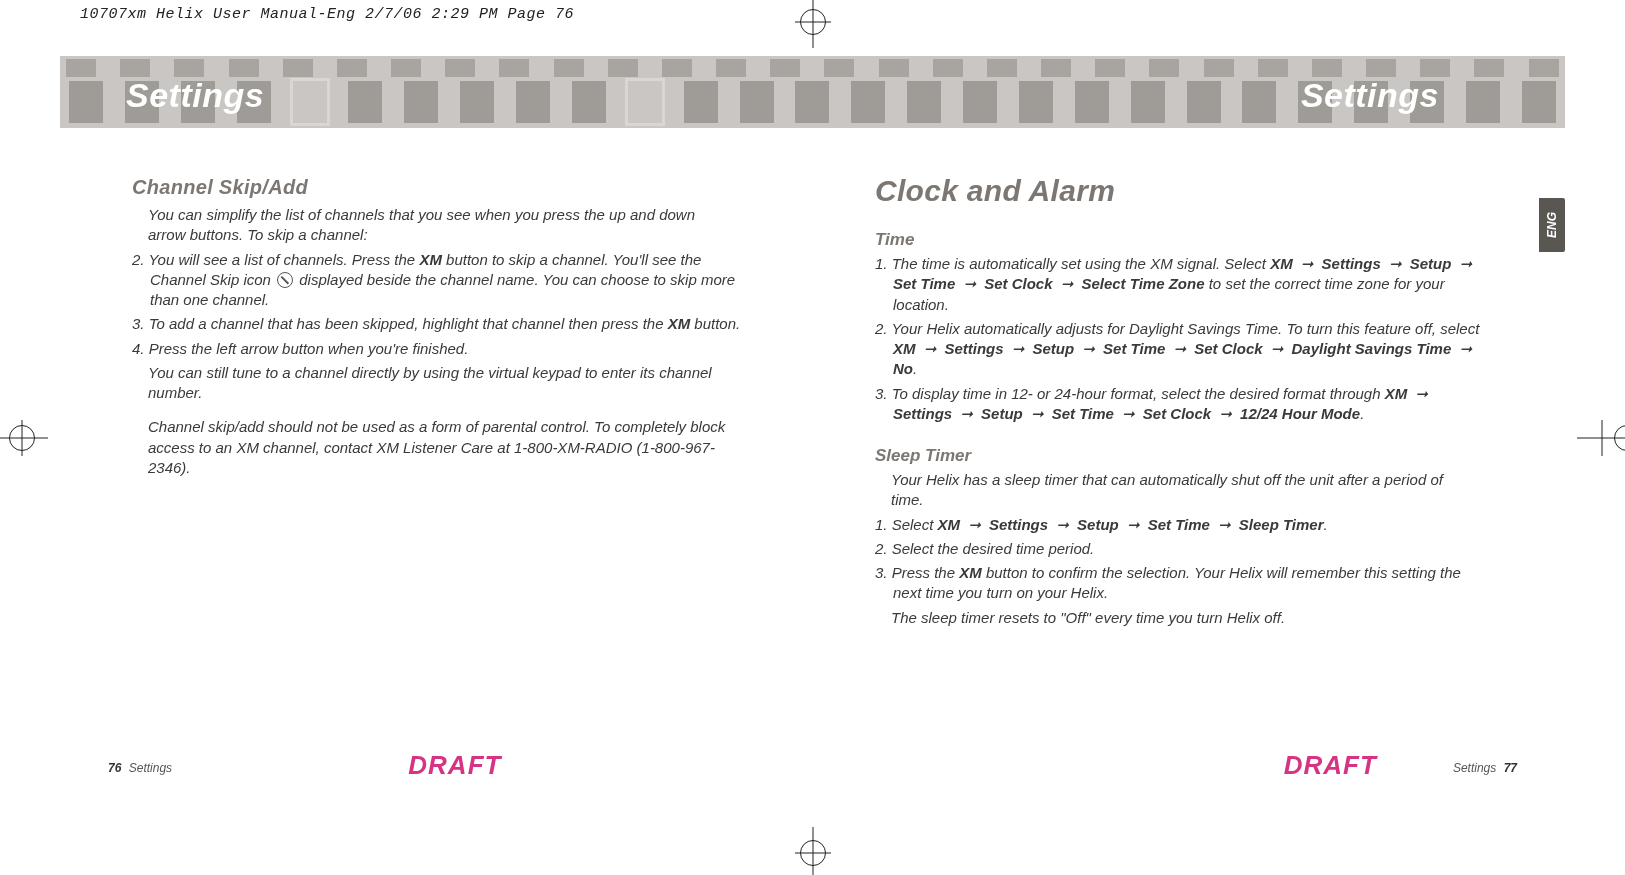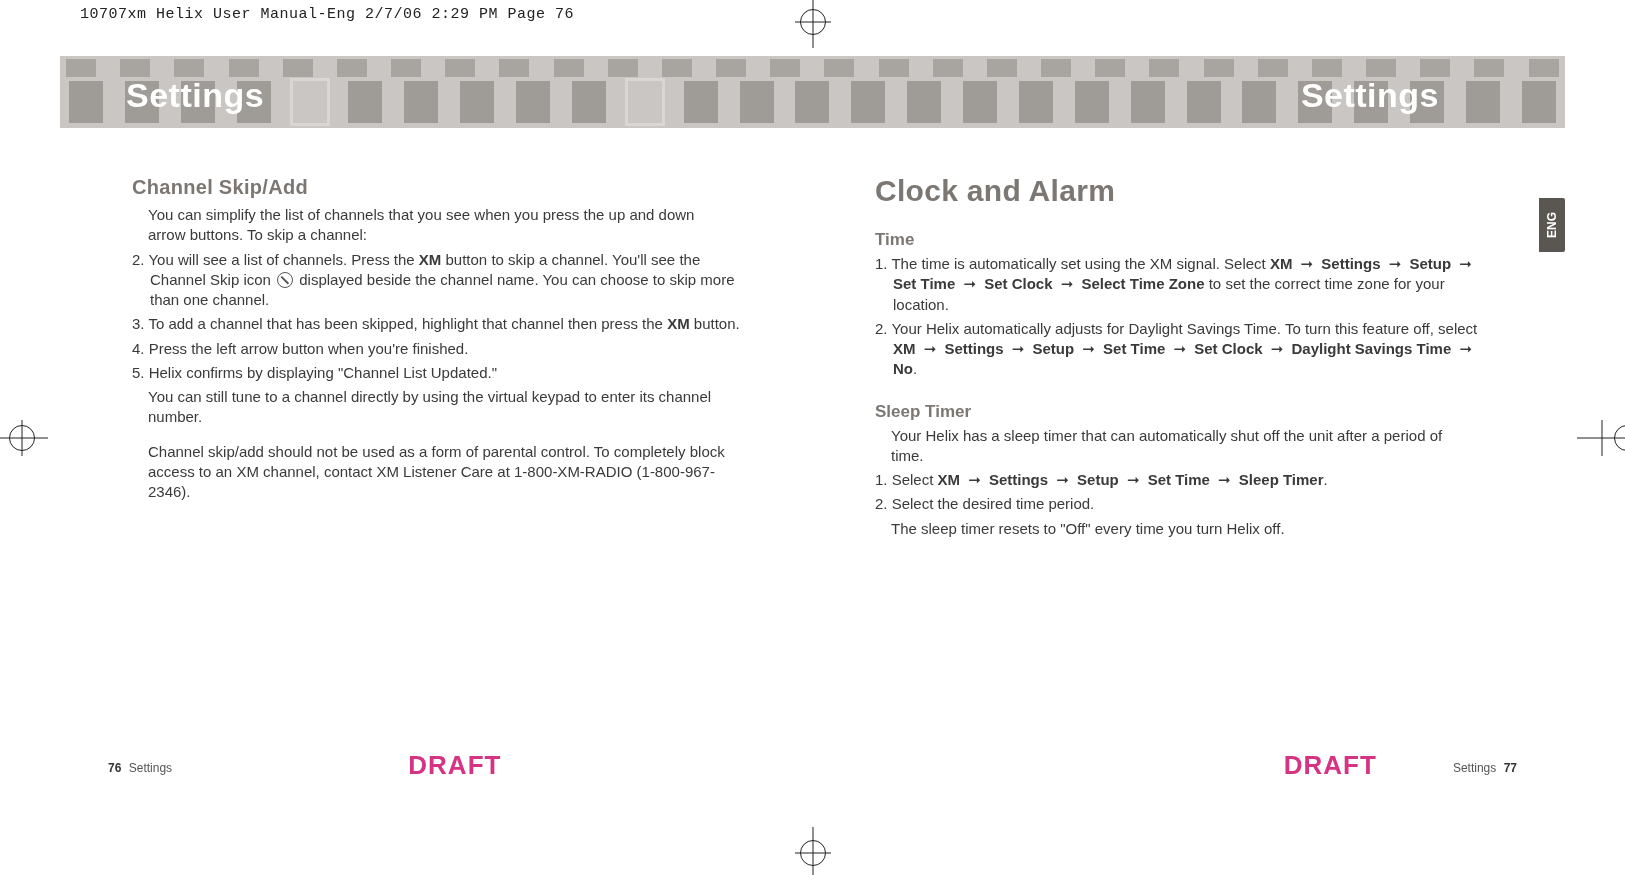--- a/index.html
+++ b/index.html
@@ -1,17 +1,17 @@
 <!DOCTYPE html>
 <html><head>
 <meta charset="utf-8">
 <style>
   * { box-sizing: border-box; margin: 0; padding: 0; }
   html, body { width: 1625px; height: 875px; font-family: "Segoe UI", "Helvetica Neue", Arial, sans-serif; background: #fff; color: #333; }
-  .page-wrap { position: relative; width: 1625px; height: 875px; }
+  .page-wrap { position: relative; width: 1625px; height: 875px; font-style: italic; }
 
   
   .slug { position: absolute; top: 6px; left: 80px; font-family: "Courier New", monospace; font-size: 15px; color: #222; letter-spacing: 0.5px; }
 
   
   .crop-top { position: absolute; top: 0; left: 50%; transform: translateX(-50%); }
   .crop-top::before { content:""; position:absolute; left:50%; top:0; width:1px; height:48px; background:#222; transform:translateX(-0.5px);}
   .crop-top::after { content:""; position:absolute; left:50%; top:22px; width:24px; height:24px; border:1px solid #222; border-radius:50%; transform:translate(-50%,-50%);}
   .crop-top .cross { position:absolute; left:50%; top:22px; width:36px; height:1px; background:#222; transform:translate(-50%,-0.5px);}
 
@@ -171,38 +171,39 @@
 
 <div class="spread">
 
   <div class="page">
     <h2 class="section">Channel Skip/Add</h2>
     <p>You can simplify the list of channels that you see when you press the up and down arrow buttons. To skip a channel:</p>
     <ol id="left-steps">
           <li>2. You will see a list of channels. Press the <b>XM</b> button to skip a channel. You'll see the Channel Skip icon <span class="skip-icon"></span> displayed beside the channel name. You can choose to skip more than one channel.</li>
           <li>3. To add a channel that has been skipped, highlight that channel then press the <b>XM</b> button.</li>
           <li>4. Press the left arrow button when you're finished.</li>
-          <li>5. Helix confirms by displaying "Channel List Updated."</li>
         </ol>
     <p>You can still tune to a channel directly by using the virtual keypad to enter its channel number.</p>
     <p style="margin-top:14px">Channel skip/add should not be used as a form of parental control. To completely block access to an XM channel, contact XM Listener Care at 1-800-XM-RADIO (1-800-967-2346).</p>
   </div>
 
   <div class="page right">
     <h1 class="big">Clock and Alarm</h1>
     <h3 class="sub">Time</h3>
     <ol id="time-steps">
           <li>1. The time is automatically set using the XM signal. Select <b>XM</b><span class="arrow"> ➞ </span><b>Settings</b><span class="arrow"> ➞ </span><b>Setup</b><span class="arrow"> ➞ </span><b>Set Time</b><span class="arrow"> ➞ </span><b>Set Clock</b><span class="arrow"> ➞ </span><b>Select Time Zone</b> to set the correct time zone for your location.</li>
           <li>2. Your Helix automatically adjusts for Daylight Savings Time. To turn this feature off, select <b>XM</b><span class="arrow"> ➞ </span><b>Settings</b><span class="arrow"> ➞ </span><b>Setup</b><span class="arrow"> ➞ </span><b>Set Time</b><span class="arrow"> ➞ </span><b>Set Clock</b><span class="arrow"> ➞ </span><b>Daylight Savings Time</b><span class="arrow"> ➞ </span><b>No</b>.</li>
+          <li>3. To display time in 12- or 24-hour format, select the desired format through <b>XM</b><span class="arrow"> ➞ </span><b>Settings</b><span class="arrow"> ➞ </span><b>Setup</b><span class="arrow"> ➞ </span><b>Set Time</b><span class="arrow"> ➞ </span><b>Set Clock</b><span class="arrow"> ➞ </span><b>12/24 Hour Mode</b>.</li>
         </ol>
     <h3 class="sub">Sleep Timer</h3>
     <p>Your Helix has a sleep timer that can automatically shut off the unit after a period of time.</p>
     <ol id="sleep-steps">
           <li>1. Select <b>XM</b><span class="arrow"> ➞ </span><b>Settings</b><span class="arrow"> ➞ </span><b>Setup</b><span class="arrow"> ➞ </span><b>Set Time</b><span class="arrow"> ➞ </span><b>Sleep Timer</b>.</li>
           <li>2. Select the desired time period.</li>
+          <li>3. Press the <b>XM</b> button to confirm the selection. Your Helix will remember this setting the next time you turn on your Helix.</li>
         </ol>
     <p>The sleep timer resets to "Off" every time you turn Helix off.</p>
   </div>
 </div>
 
 <div class="footer">
   <div class="half">
     <div class="pn">
       <span class="num">76</span>
       <span>Settings</span>

